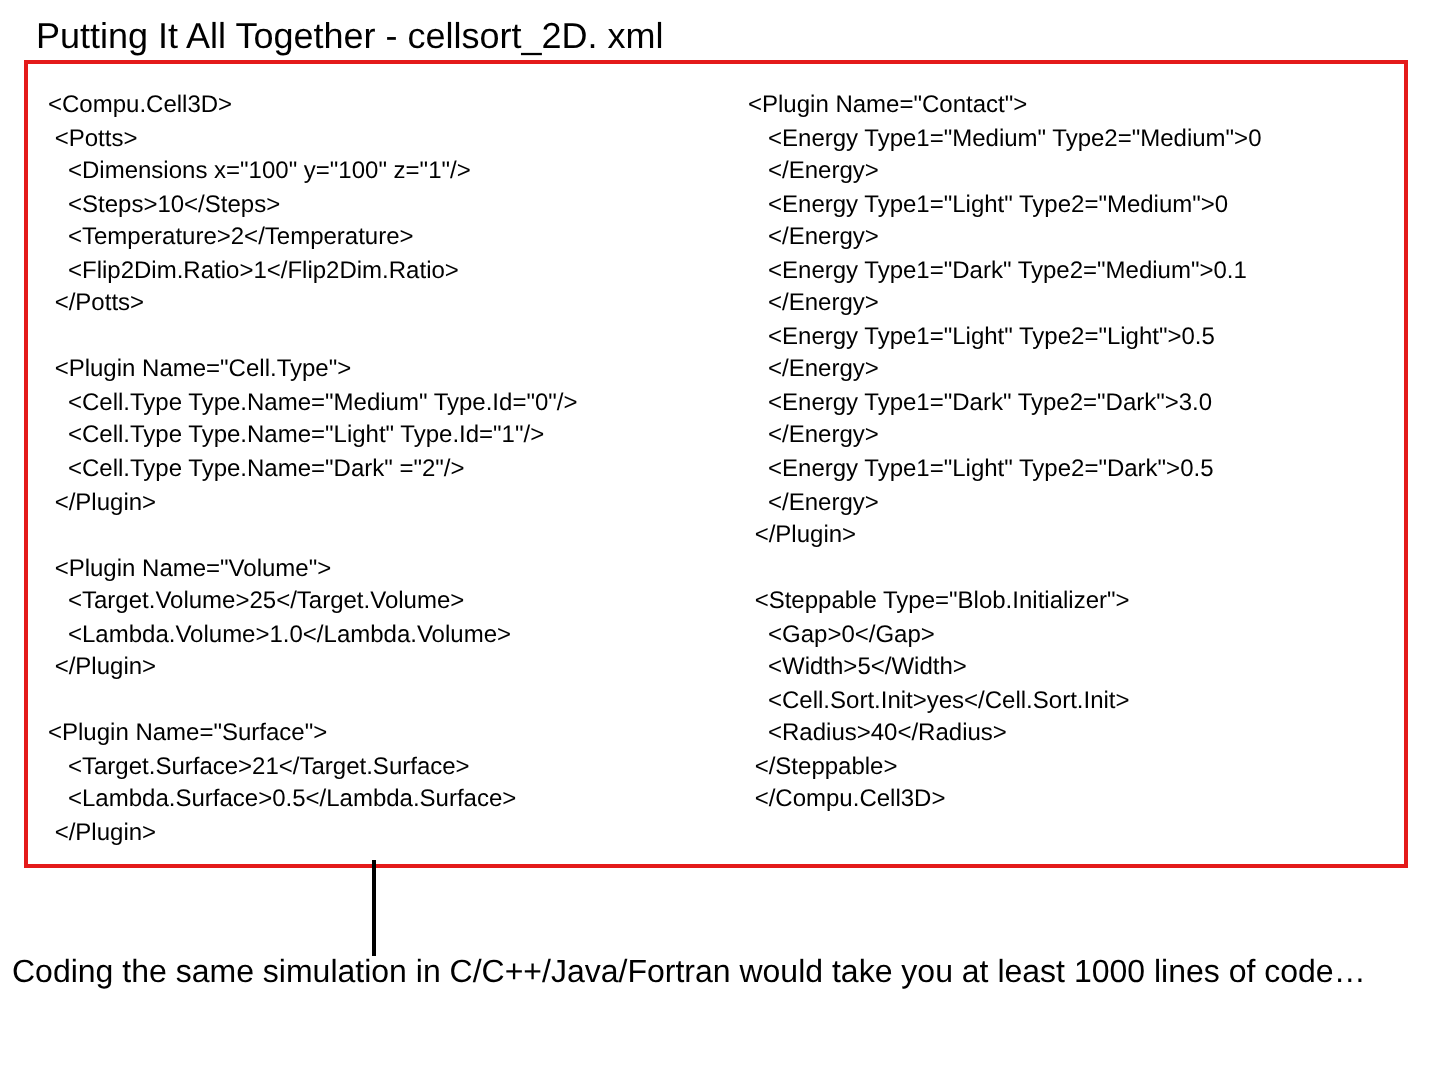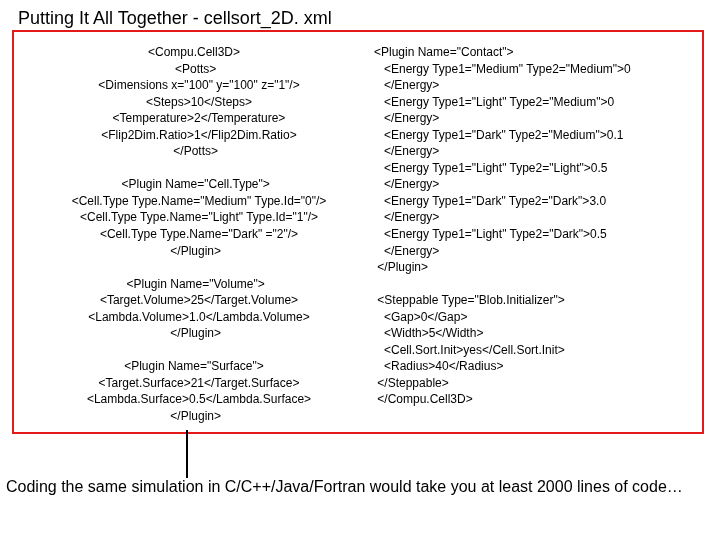--- a/index.html
+++ b/index.html
@@ -28,21 +28,21 @@
     height: 400px;
     border: 2px solid #e41a1a;
   }
   .col {
     position: absolute;
     top: 12px;
     font-size: 12px;
     line-height: 1.38;
     white-space: pre;
   }
-  .col-left { left: 10px; width: 340px; text-align: center; }
+  .col-left { left: 10px; width: 340px; }
   .col-right { left: 360px; width: 320px; }
   .bottom {
     position: absolute;
     left: 6px;
     top: 478px;
     width: 700px;
     font-size: 16px;
   }
   .stub {
     position: absolute;
@@ -101,13 +101,13 @@
    &lt;Gap&gt;0&lt;/Gap&gt;
    &lt;Width&gt;5&lt;/Width&gt;
    &lt;Cell.Sort.Init&gt;yes&lt;/Cell.Sort.Init&gt;
    &lt;Radius&gt;40&lt;/Radius&gt;
  &lt;/Steppable&gt;
  &lt;/Compu.Cell3D&gt;</div>
 </div>
 
 <div class="stub"></div>
 
-<div class="bottom">Coding the same simulation in C/C++/Java/Fortran would take you at least 2000 lines of code…</div>
+<div class="bottom">Coding the same simulation in C/C++/Java/Fortran would take you at least 1000 lines of code…</div>
 
 </body></html>

